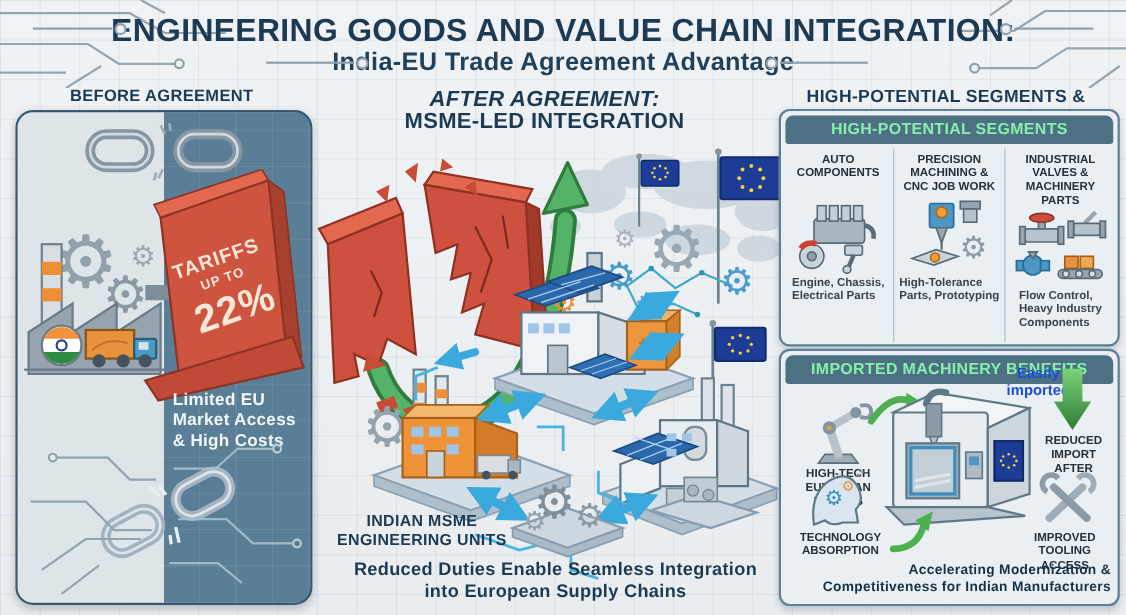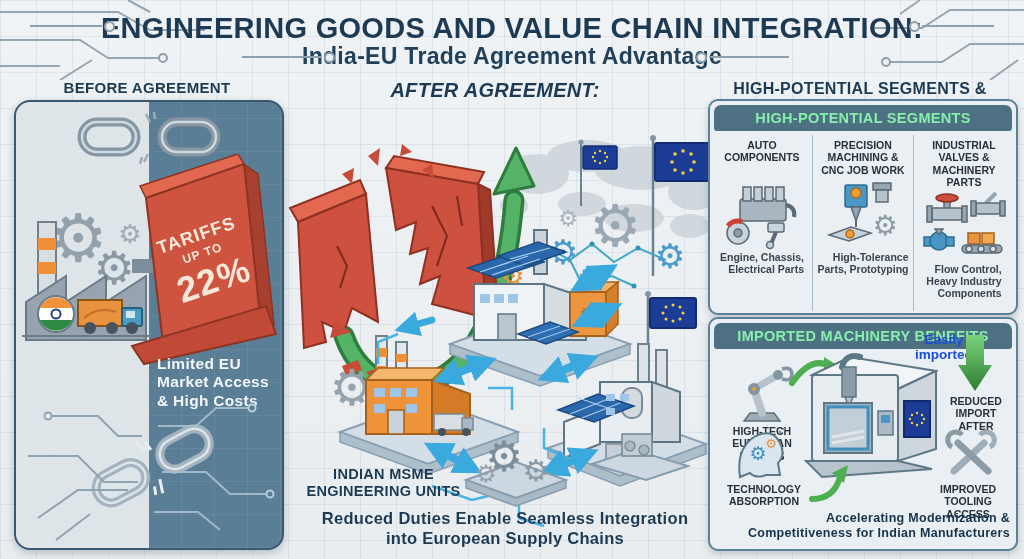--- a/index.html
+++ b/index.html
@@ -24,21 +24,21 @@
     background:
       repeating-linear-gradient(0deg, rgba(255,255,255,.07) 0 1px, transparent 1px 33px),
       repeating-linear-gradient(90deg, rgba(255,255,255,.07) 0 1px, transparent 1px 33px),
       linear-gradient(90deg,#dee5e9 0 50%,#597e95 50% 100%);}
   .card{border:2px solid #5c8196;border-radius:10px;background:#e9eff3;box-shadow:0 3px 7px rgba(60,80,95,.25);}
   .card-header{position:absolute;left:4px;right:4px;top:4px;height:26px;background:#4d7082;border-radius:7px 7px 3px 3px;
     color:#86efac;font-weight:bold;font-size:14.5px;letter-spacing:.3px;text-align:center;line-height:26px;}
   .seg-col{flex:1;padding:4px 3px 2px;display:flex;flex-direction:column;align-items:center;}
   .seg-col + .seg-col{border-left:1px solid #a8bcc7;}
   .seg-title{font-size:10.5px;font-weight:bold;color:#25313a;line-height:1.18;text-align:center;min-height:38px;}
-  .seg-caption{font-size:10.5px;font-weight:bold;color:#39444d;line-height:1.18;text-align:right;}
+  .seg-caption{font-size:10.5px;font-weight:bold;color:#39444d;line-height:1.18;text-align:left;}
   .b-label{font-size:10.5px;font-weight:bold;color:#25313a;line-height:1.18;text-align:center;}
   .b-soft{font-size:13.5px;font-weight:bold;color:#1d4ed8;line-height:1.1;text-align:center;}
   svg text.gear{font-family:"DejaVu Sans",sans-serif;}
   svg text.signtxt{font-family:"Liberation Sans",sans-serif;font-weight:bold;fill:#f6e8d9;letter-spacing:1px;}
 </style>
 </head>
 <body>
 
 <div id="page">
 
@@ -166,20 +166,21 @@
         <polyline points="138,32 176,32 196,14 228,14"></polyline>
         <polyline points="142,78 186,78 210,100 248,100"></polyline>
         <polyline points="134,118 178,118 200,136"></polyline>
       </g>
       <circle cx="232" cy="14" r="3.5" fill="#597e95" stroke="#b9cdd9" stroke-width="2"></circle>
       <circle cx="250" cy="100" r="3.5" fill="#597e95" stroke="#b9cdd9" stroke-width="2"></circle>
     </svg>
   </div>
 
   <div class="abs ctr hd navy" style="left:300px;top:79px;width:390px;font-size:20px;font-style:italic;">AFTER AGREEMENT:</div>
+  <div class="abs ctr hd navy" style="left:300px;top:99px;width:390px;font-size:20px;">MSME-LED INTEGRATION</div>
 
   <svg class="abs" style="left:282px;top:126px" width="426" height="404" viewBox="0 0 426 404">
     <defs>
       <marker id="ah" viewBox="0 0 10 10" refX="6" refY="5" markerWidth="3.6" markerHeight="3.6" orient="auto-start-reverse">
         <path d="M0,0 L10,5 L0,10 z" fill="#3aa9dd"></path>
       </marker>
     </defs>
 
     <g fill="#c9d2da" opacity=".8">
       <ellipse cx="255" cy="48" rx="32" ry="20"></ellipse>

